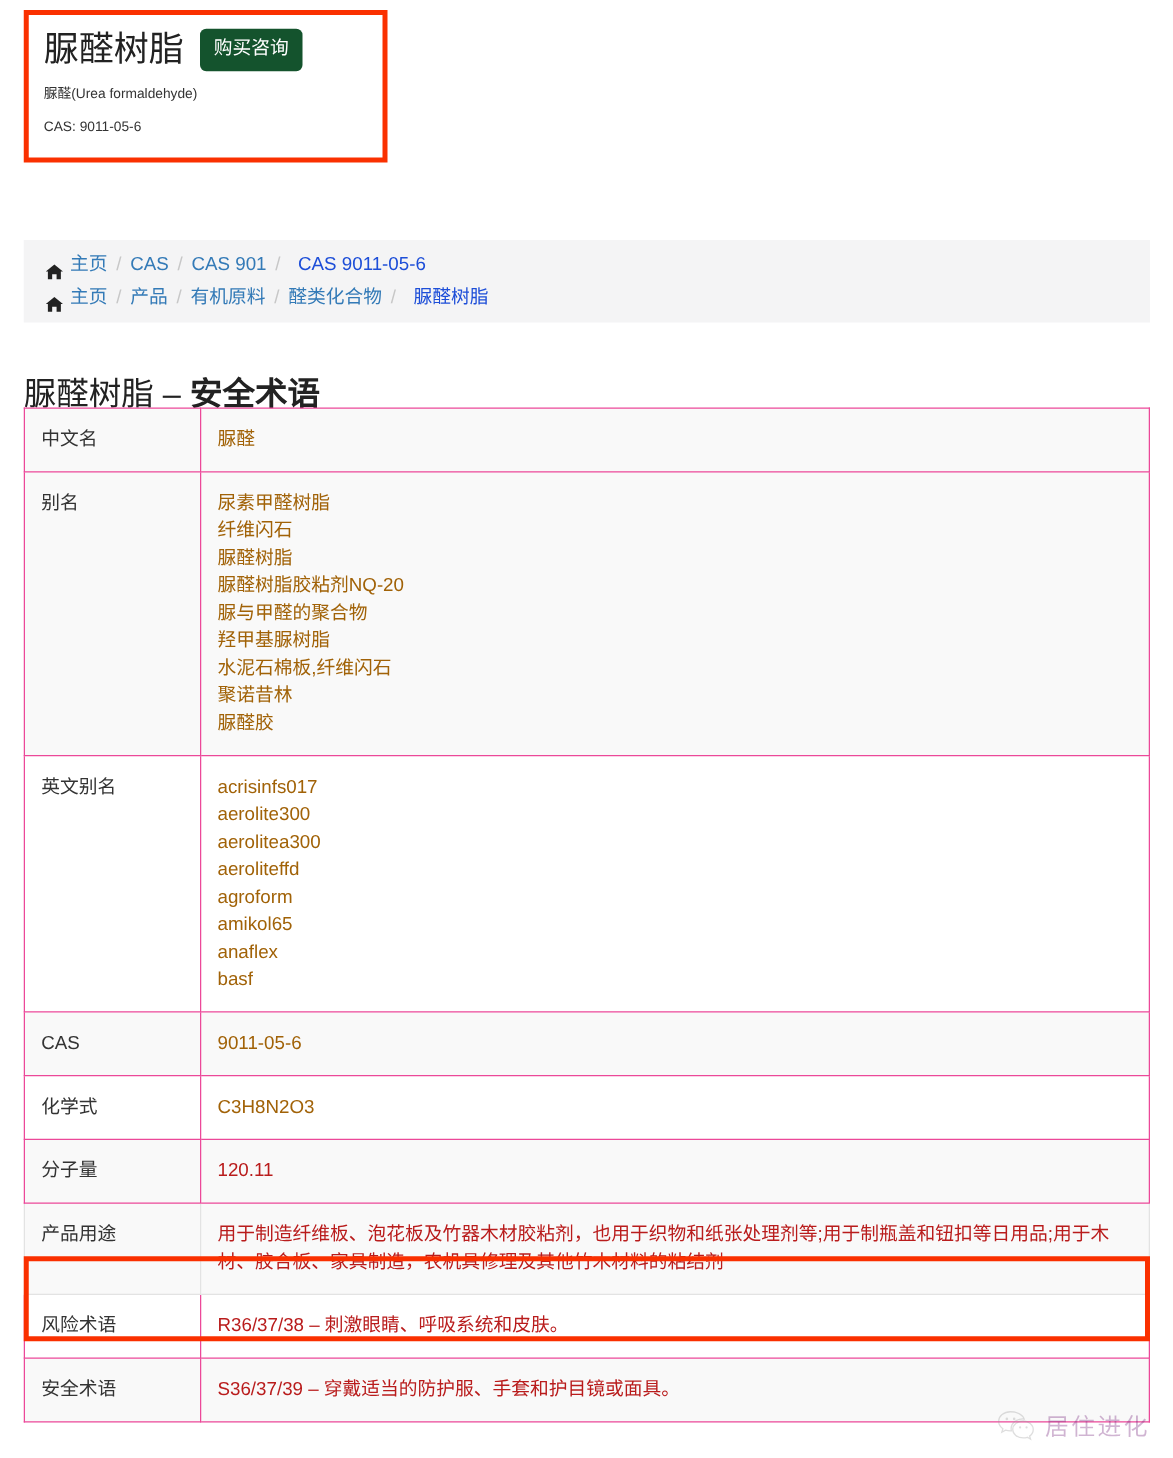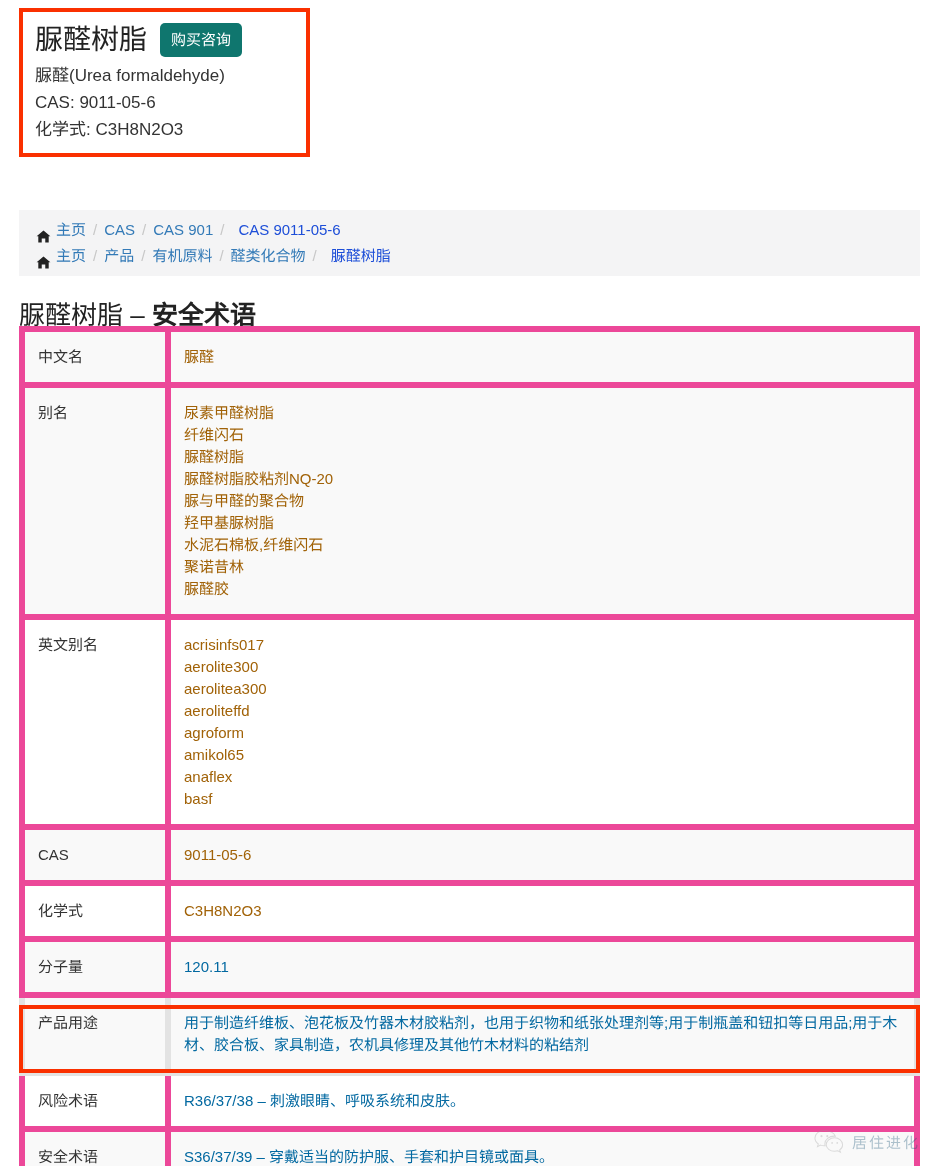--- a/index.html
+++ b/index.html
@@ -37,43 +37,43 @@
   }
   .product-title {
     font-size: 28px;
     line-height: 40px;
     color: #222222;
     font-weight: 400;
     white-space: nowrap;
   }
   .buy-btn {
     display: inline-block;
-    background: #0f766e;
+    background: #14532d;
     color: #ffffff;
     font-size: 15px;
     line-height: 1;
     padding: 9px 11px 10px 11px;
     border: none;
     border-radius: 5px;
     cursor: pointer;
     white-space: nowrap;
-    font-family: Liberation Sans, sans-serif;
+    font-family: Liberation Mono, monospace;
   }
   .product-sub {
-    font-size: 17px;
+    font-size: 11px;
     line-height: 27px;
     color: #333333;
     white-space: nowrap;
   }
 
   
   .breadcrumb-wrap {
     position: absolute;
     left: 19px;
-    top: 210px;
+    top: 192px;
     width: 901px;
     background: #f4f4f5;
     padding: 7px 0 7px 0;
     box-sizing: border-box;
   }
   .breadcrumb {
     display: flex;
     align-items: center;
     font-size: 15px;
     line-height: 26px;
@@ -127,21 +127,21 @@
     table-layout: fixed;
     font-size: 15px;
   }
   .info-table tr {
     background: #ffffff;
   }
   .info-table tr.striped {
     background: #f9f9f9;
   }
   .info-table td {
-    border: 6px solid #ec4899;
+    border: 1px solid #ec4899;
     padding: 14px 13px;
     vertical-align: top;
     line-height: 22px;
     color: #333333;
   }
   .info-table td.label {
     width: 114px;
     color: #333333;
   }
   .info-table td.value {
@@ -151,21 +151,21 @@
     color: #a16207;
     text-decoration: none;
     cursor: pointer;
     display: block;
     line-height: 22px;
   }
   .val-link.inline {
     display: inline;
   }
   .val-plain {
-    color: #0369a1;
+    color: #b91c1c;
   }
   .alias-list {
     margin: 0;
     padding: 0;
     list-style: none;
   }
   .alias-list li {
     line-height: 22px;
   }
 
@@ -190,41 +190,41 @@
     position: absolute;
     right: 18px;
     bottom: 12px;
     display: flex;
     align-items: center;
     gap: 8px;
     opacity: 0.32;
     z-index: 8;
   }
   .watermark-text {
-    font-size: 15px;
-    color: #0c4a6e;
+    font-size: 19px;
+    color: #701a75;
     letter-spacing: 2px;
     white-space: nowrap;
+    font-family: Liberation Mono, monospace;
   }
   .wechat-icon {
     width: 30px;
     height: 26px;
   }
 </style>
 </head>
 <body>
 
 <div class="product-card">
   <div class="product-title-row">
     <div class="product-title">脲醛树脂</div>
     <button class="buy-btn">购买咨询</button>
   </div>
   <div class="product-sub">脲醛(Urea formaldehyde)</div>
   <div class="product-sub">CAS: 9011-05-6</div>
-  <div class="product-sub">化学式: C3H8N2O3</div>
 </div>
 
 <div class="breadcrumb-wrap">
   <div class="breadcrumb">
     <span class="bc-home-icon">
       <svg viewBox="0 0 16 14" width="15" height="13" aria-hidden="true">
         <path d="M8 0.6 L15.4 6.6 L13.6 6.6 L13.6 13.4 L9.9 13.4 L9.9 9.1 L6.1 9.1 L6.1 13.4 L2.4 13.4 L2.4 6.6 L0.6 6.6 Z" fill="#222222"></path>
       </svg>
     </span>
     <a class="bc-link">主页</a>

